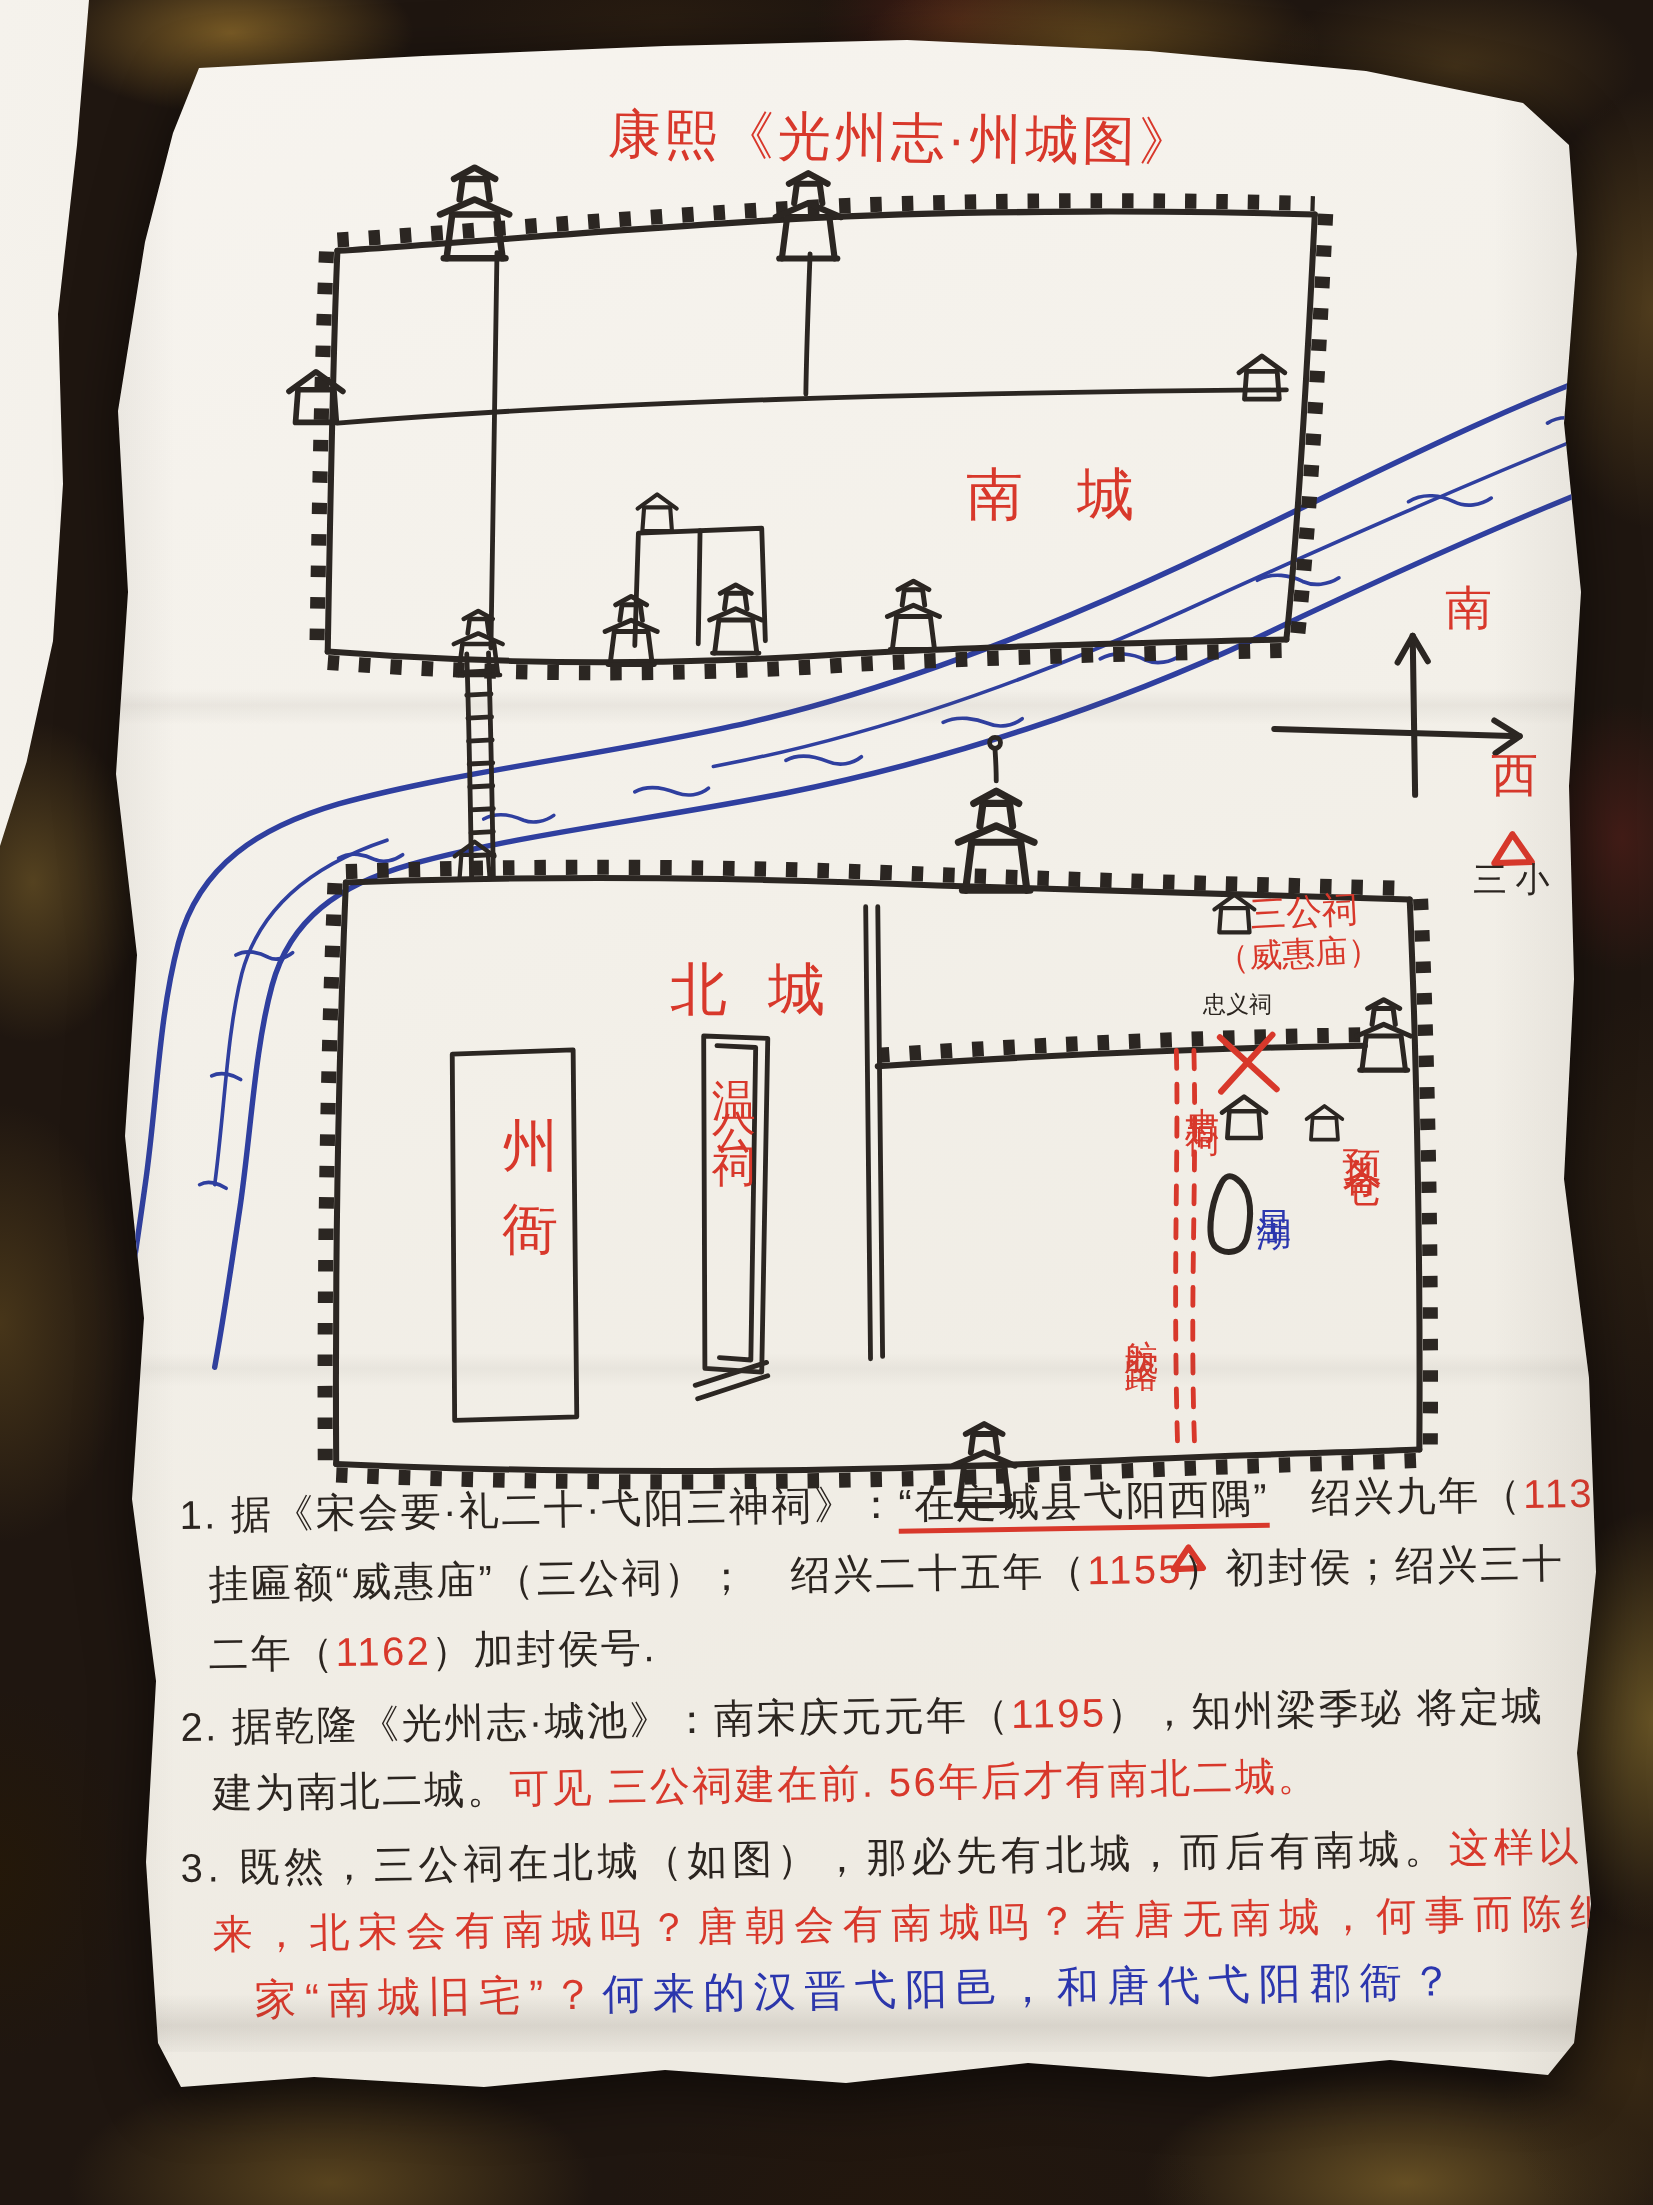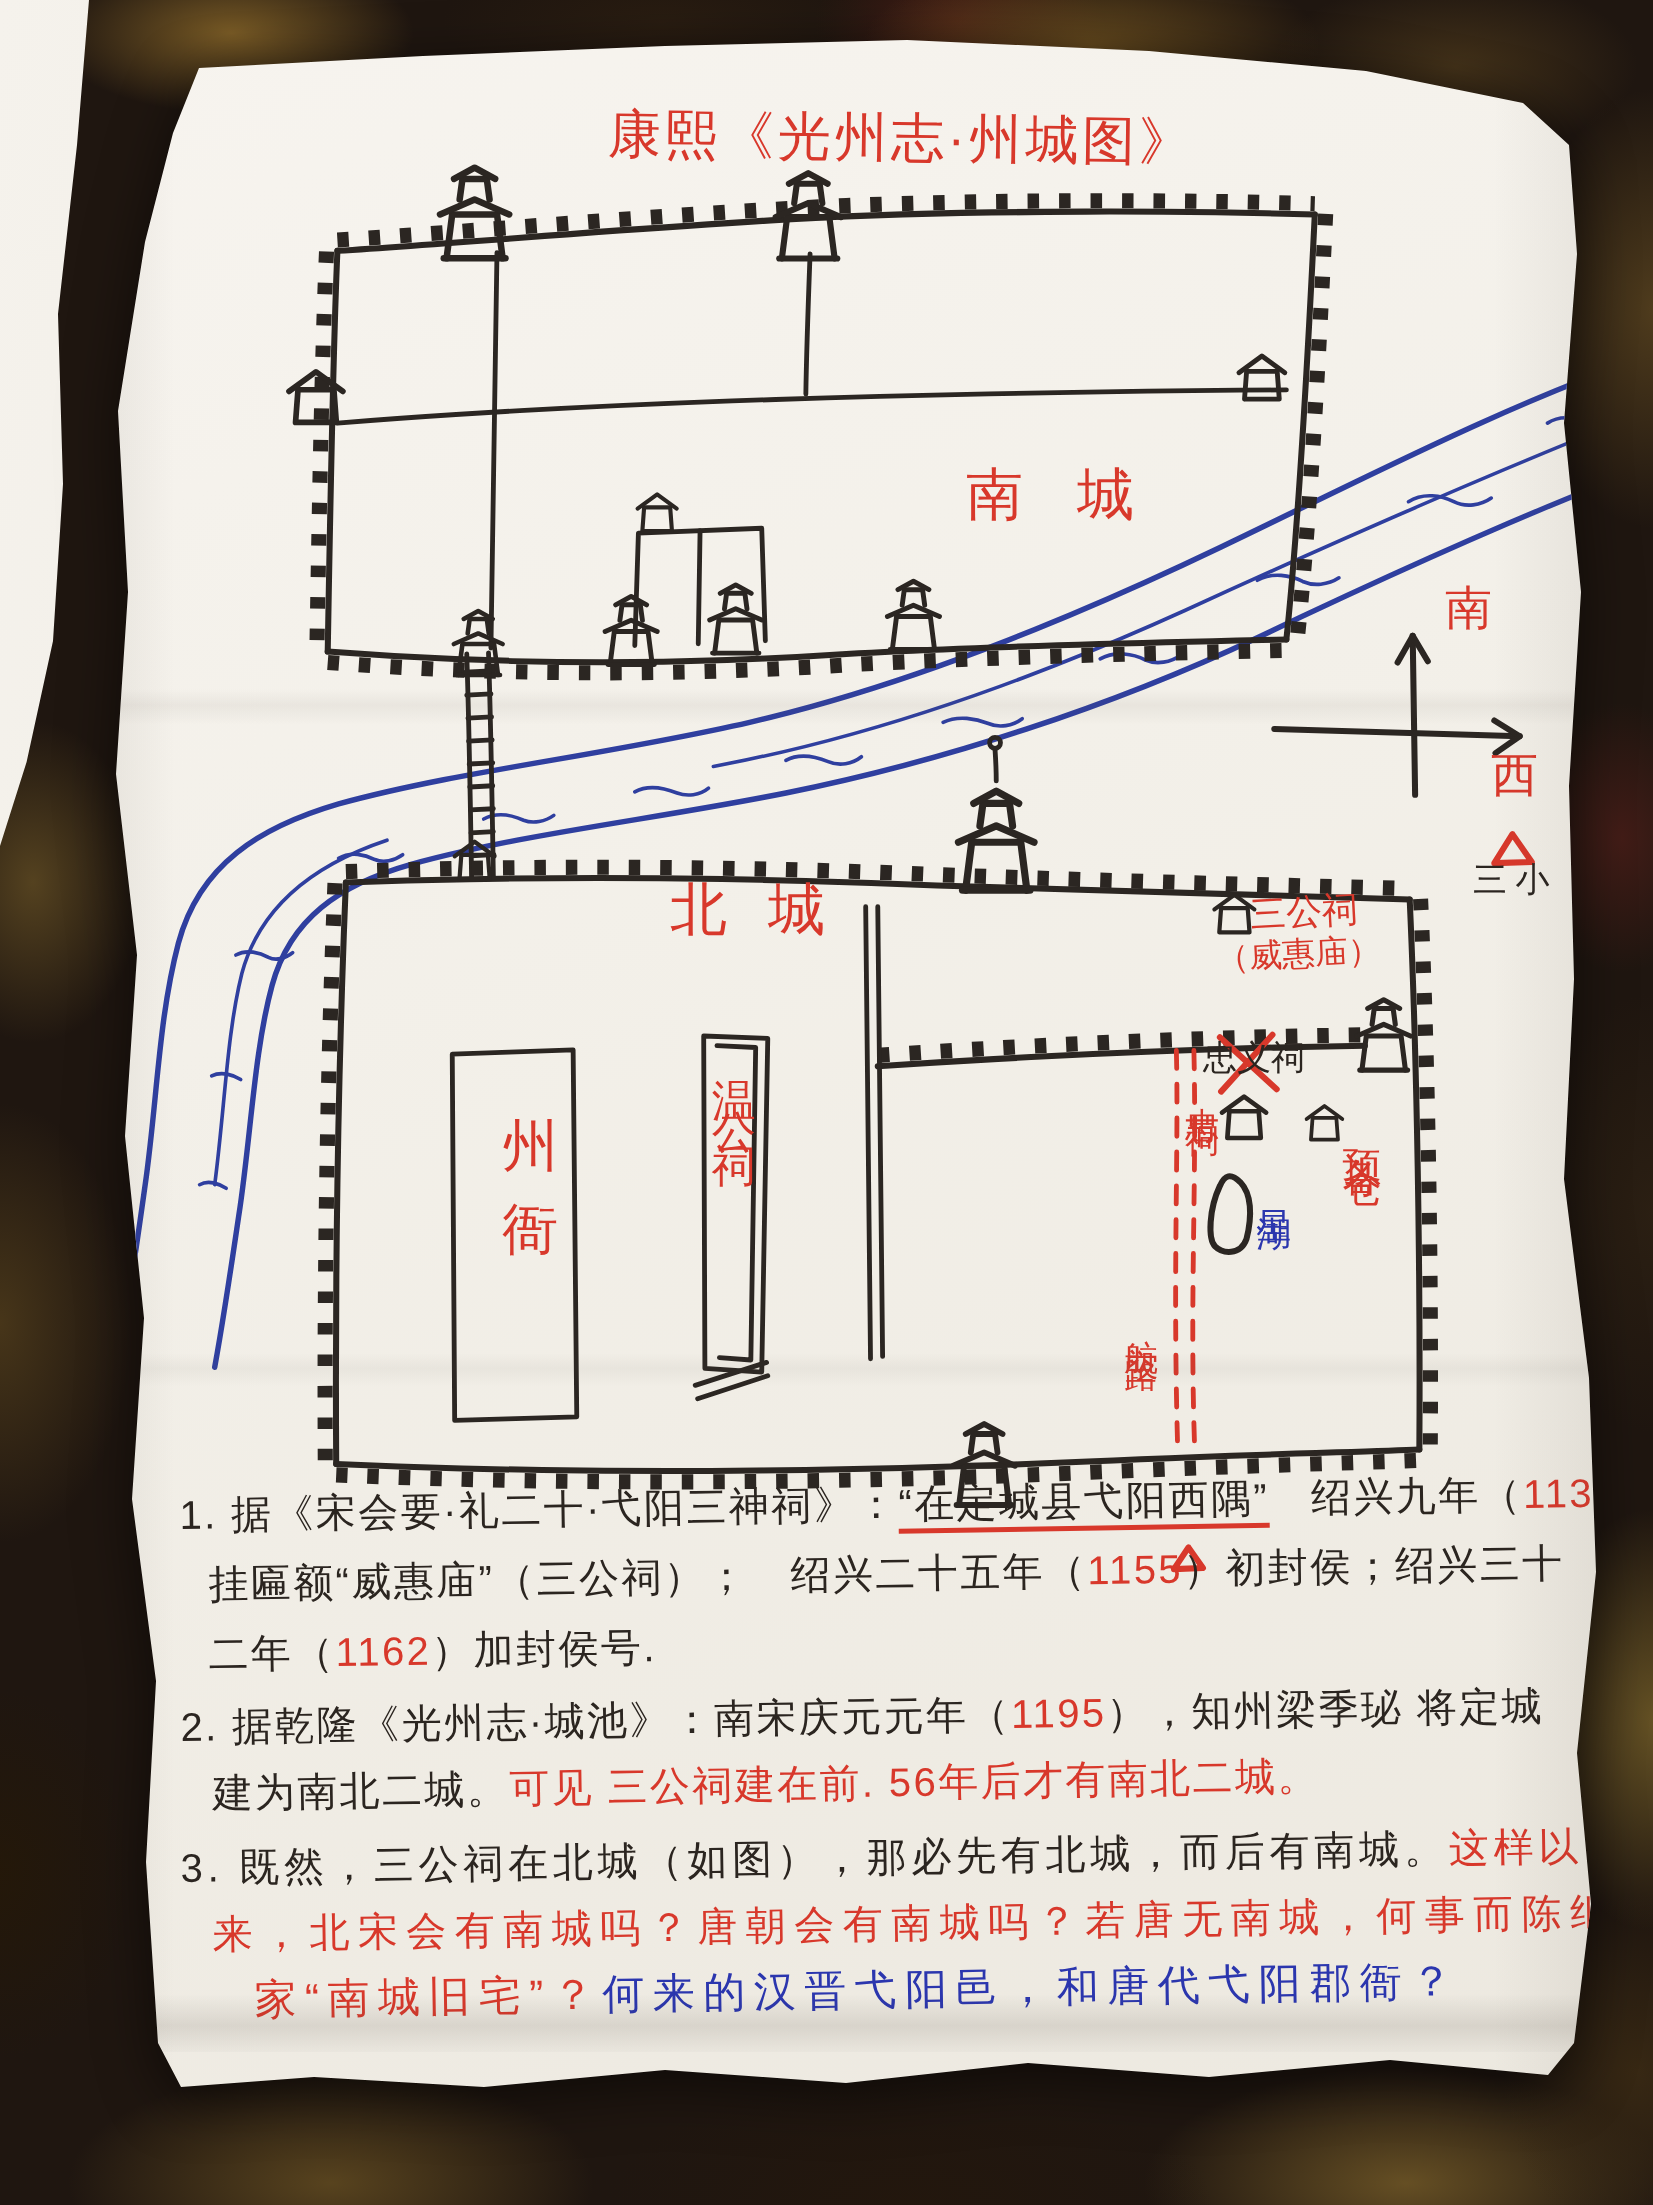--- a/index.html
+++ b/index.html
@@ -204,26 +204,26 @@
         </g>
 
         <path class="redline" stroke-width="12" d="M2472 1428 L2502 1380 L2534 1426 Z"></path>
 
         <path class="redline" stroke-width="8" d="M1942 2596 L1966 2560 L1990 2594 Z"></path>
       </svg>
 
       <div class="lbl title">康熙《光州志·州城图》</div>
 
       <div class="lbl" style="left:966px;top:465px;font-size:57px;letter-spacing:54px;">南城</div>
-      <div class="lbl" style="left:670px;top:880px;font-size:57px;letter-spacing:41px;">北城</div>
+      <div class="lbl" style="left:670px;top:960px;font-size:57px;letter-spacing:41px;">北城</div>
       <div class="lbl vert" style="left:501px;top:1073px;font-size:56px;letter-spacing:85px;">州衙</div>
       <div class="lbl vert" style="left:711px;top:1045px;font-size:44px;letter-spacing:31px;">温公祠</div>
       <div class="lbl" style="left:1250px;top:893px;font-size:36px;transform:rotate(-3deg);">三公祠</div>
       <div class="lbl" style="left:1216px;top:937px;font-size:33px;transform:rotate(-3deg);">（威惠庙）</div>
-      <div class="lbl ink-t" style="left:1203px;top:1040px;font-size:34px;">忠义祠</div>
+      <div class="lbl ink-t" style="left:1203px;top:992px;font-size:23px;">忠义祠</div>
       <div class="lbl vert" style="left:1184px;top:1080px;font-size:34px;letter-spacing:7.3px;">忠节祠</div>
       <div class="lbl vert blue-t" style="left:1255px;top:1182px;font-size:35px;letter-spacing:6px;">星湖</div>
       <div class="lbl vert" style="left:1341px;top:1118px;font-size:39px;letter-spacing:9.7px;">预备仓</div>
       <div class="lbl vert" style="left:1123px;top:1312px;font-size:34px;letter-spacing:9.7px;">航空路</div>
       <div class="lbl" style="left:1445px;top:583px;font-size:47px;">南</div>
       <div class="lbl" style="left:1491px;top:750px;font-size:47px;">西</div>
       <div class="lbl ink-t" style="left:1473px;top:862px;font-size:34px;letter-spacing:8.5px;">三小</div>
 
       <div class="note" style="left:179px;top:1488px;">
         <span>1. 据《宋会要·礼二十·弋阳三神祠》：</span><span class="u">“在定城县弋阳西隅”</span><span class="gap"></span><span>绍兴九年（</span><span class="red">1139</span><span>）</span>

